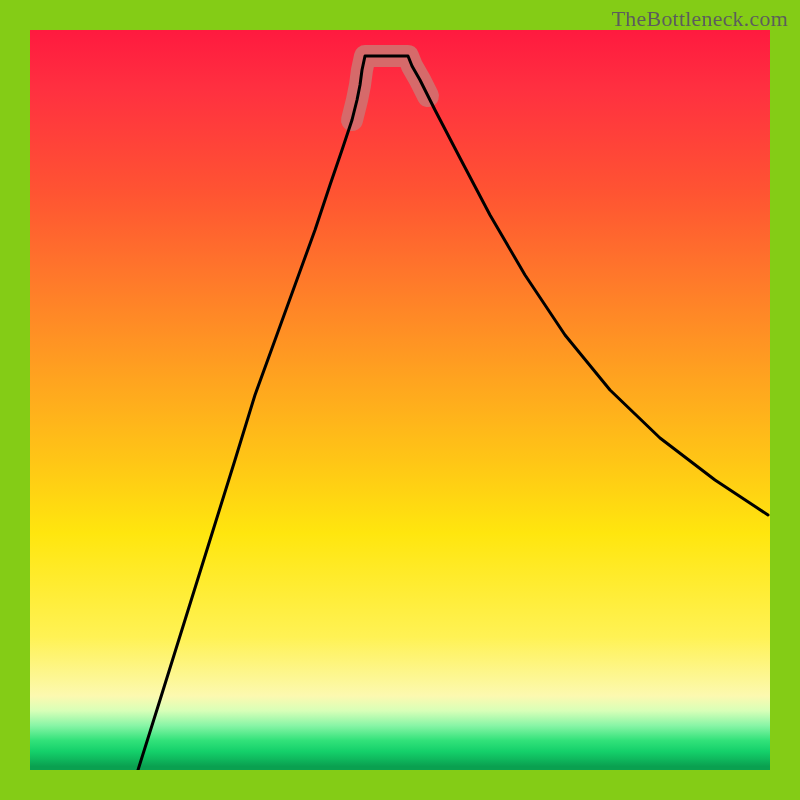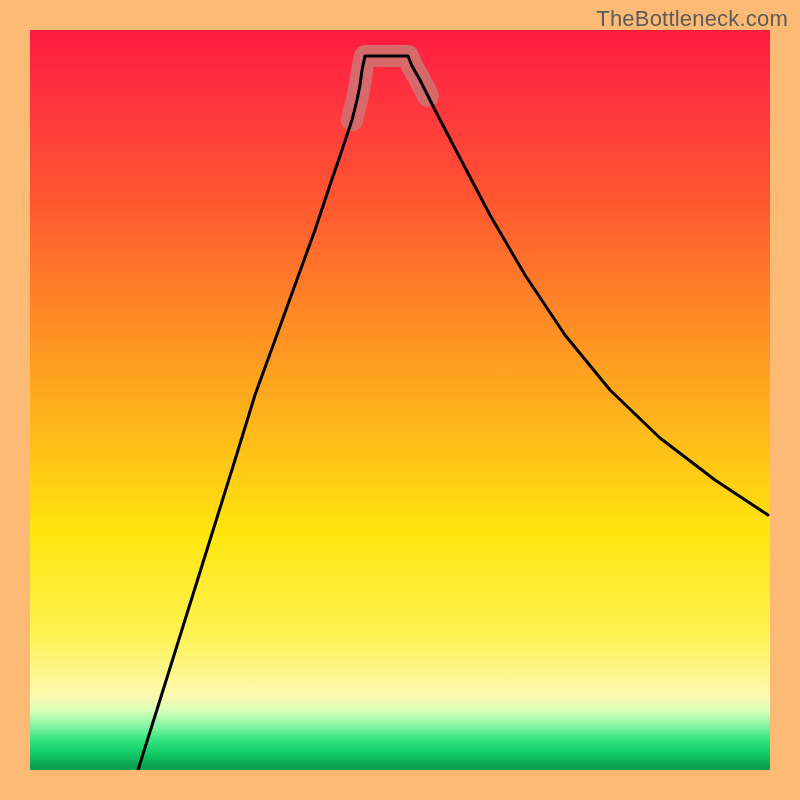--- a/index.html
+++ b/index.html
@@ -8,21 +8,22 @@
     width: 800px;
     height: 800px;
     background: #000;
     overflow: hidden;
     font-family: Arial, Helvetica, sans-serif;
   }
   .stage {
     position: relative;
     width: 800px;
     height: 800px;
-    background: #fdba74;
+    background: #84cc16;
+    font-family: Liberation Serif, serif;
   }
   .plot {
     position: absolute;
     left: 30px;
     top: 30px;
     width: 740px;
     height: 740px;
     
     background: linear-gradient(
       to bottom,

